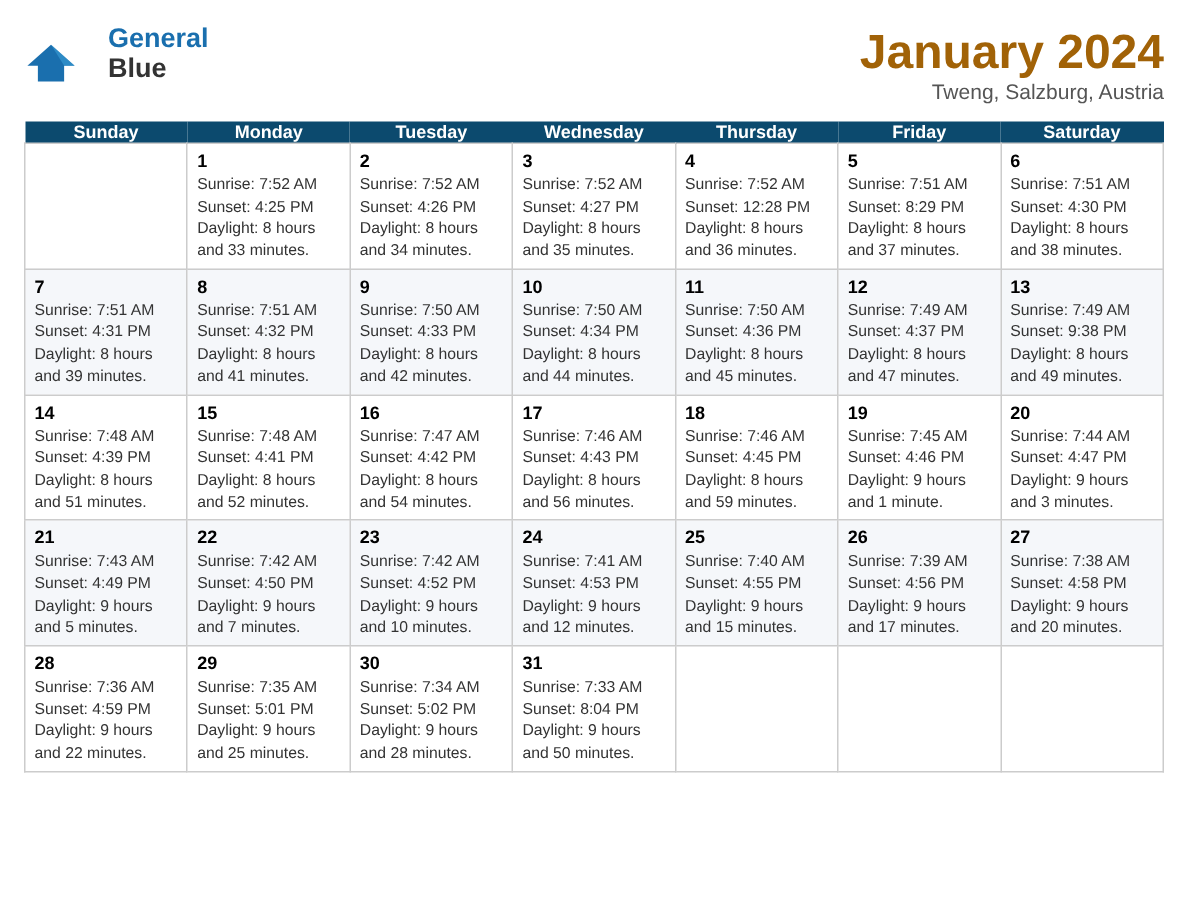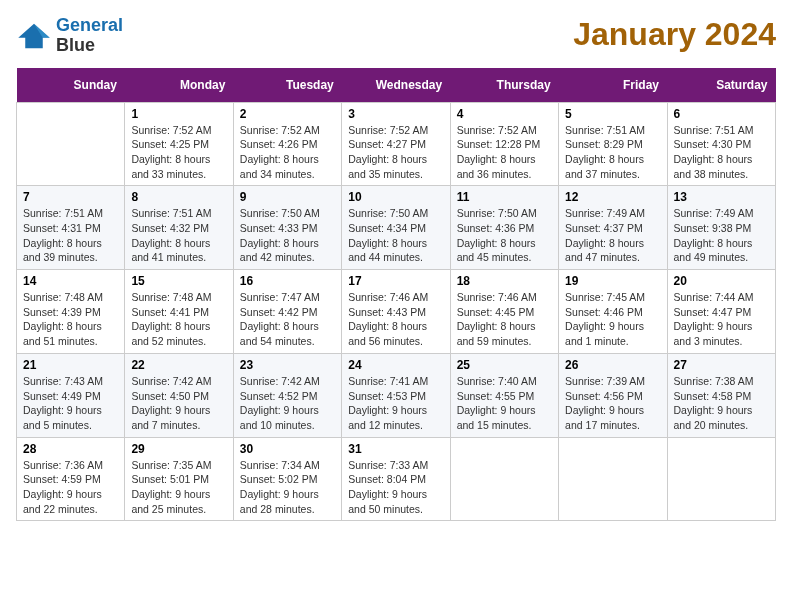--- a/index.html
+++ b/index.html
@@ -11,22 +11,22 @@
       padding: 16px;
     }
     .header {
       display: flex;
       justify-content: space-between;
       align-items: flex-start;
       margin-bottom: 12px;
     }
     .logo {
       display: flex;
-      align-items: center;
-      gap: 4px;
+      align-items: flex-end;
+      gap: 20px;
     }
     .logo-text {
       font-size: 18px;
       font-weight: bold;
       color: #333;
       line-height: 1.1;
     }
     .logo-blue { color: #1a6fae; }
     .logo-icon {
       width: 36px;
@@ -43,24 +43,24 @@
     .location {
       font-size: 14px;
       color: #555;
     }
     .calendar {
       width: 100%;
       border-collapse: collapse;
       font-size: 11px;
     }
     .calendar th {
-      background-color: #701a75;
+      background-color: #0c4a6e;
       color: #fff;
-      text-align: right;
-      padding: 10px 8px;
+      text-align: center;
+      padding: 0 8px;
       font-size: 12px;
       font-weight: bold;
     }
     .calendar td {
       border: 1px solid #ccc;
       vertical-align: top;
       padding: 4px 6px;
       width: 108px;
       min-height: 80px;
       background: #fff;
@@ -92,20 +92,21 @@
       <polygon points="20,2 38,18 30,18 30,30 10,30 10,18 2,18" fill="#1a6fae"></polygon>
       <polygon points="20,2 38,18 30,18" fill="#3a9fd5" opacity="0.6"></polygon>
     </svg>
     <div class="logo-text">
       <span class="logo-blue">General</span><br>
       <span>Blue</span>
     </div>
   </div>
   <div class="title-block">
     <div class="month-title">January 2024</div>
+    <div class="location">Tweng, Salzburg, Austria</div>
   </div>
 </div>
 
 <table class="calendar">
   <thead>
     <tr>
     <th>Sunday</th>
         <th>Monday</th>
         <th>Tuesday</th>
         <th>Wednesday</th>

